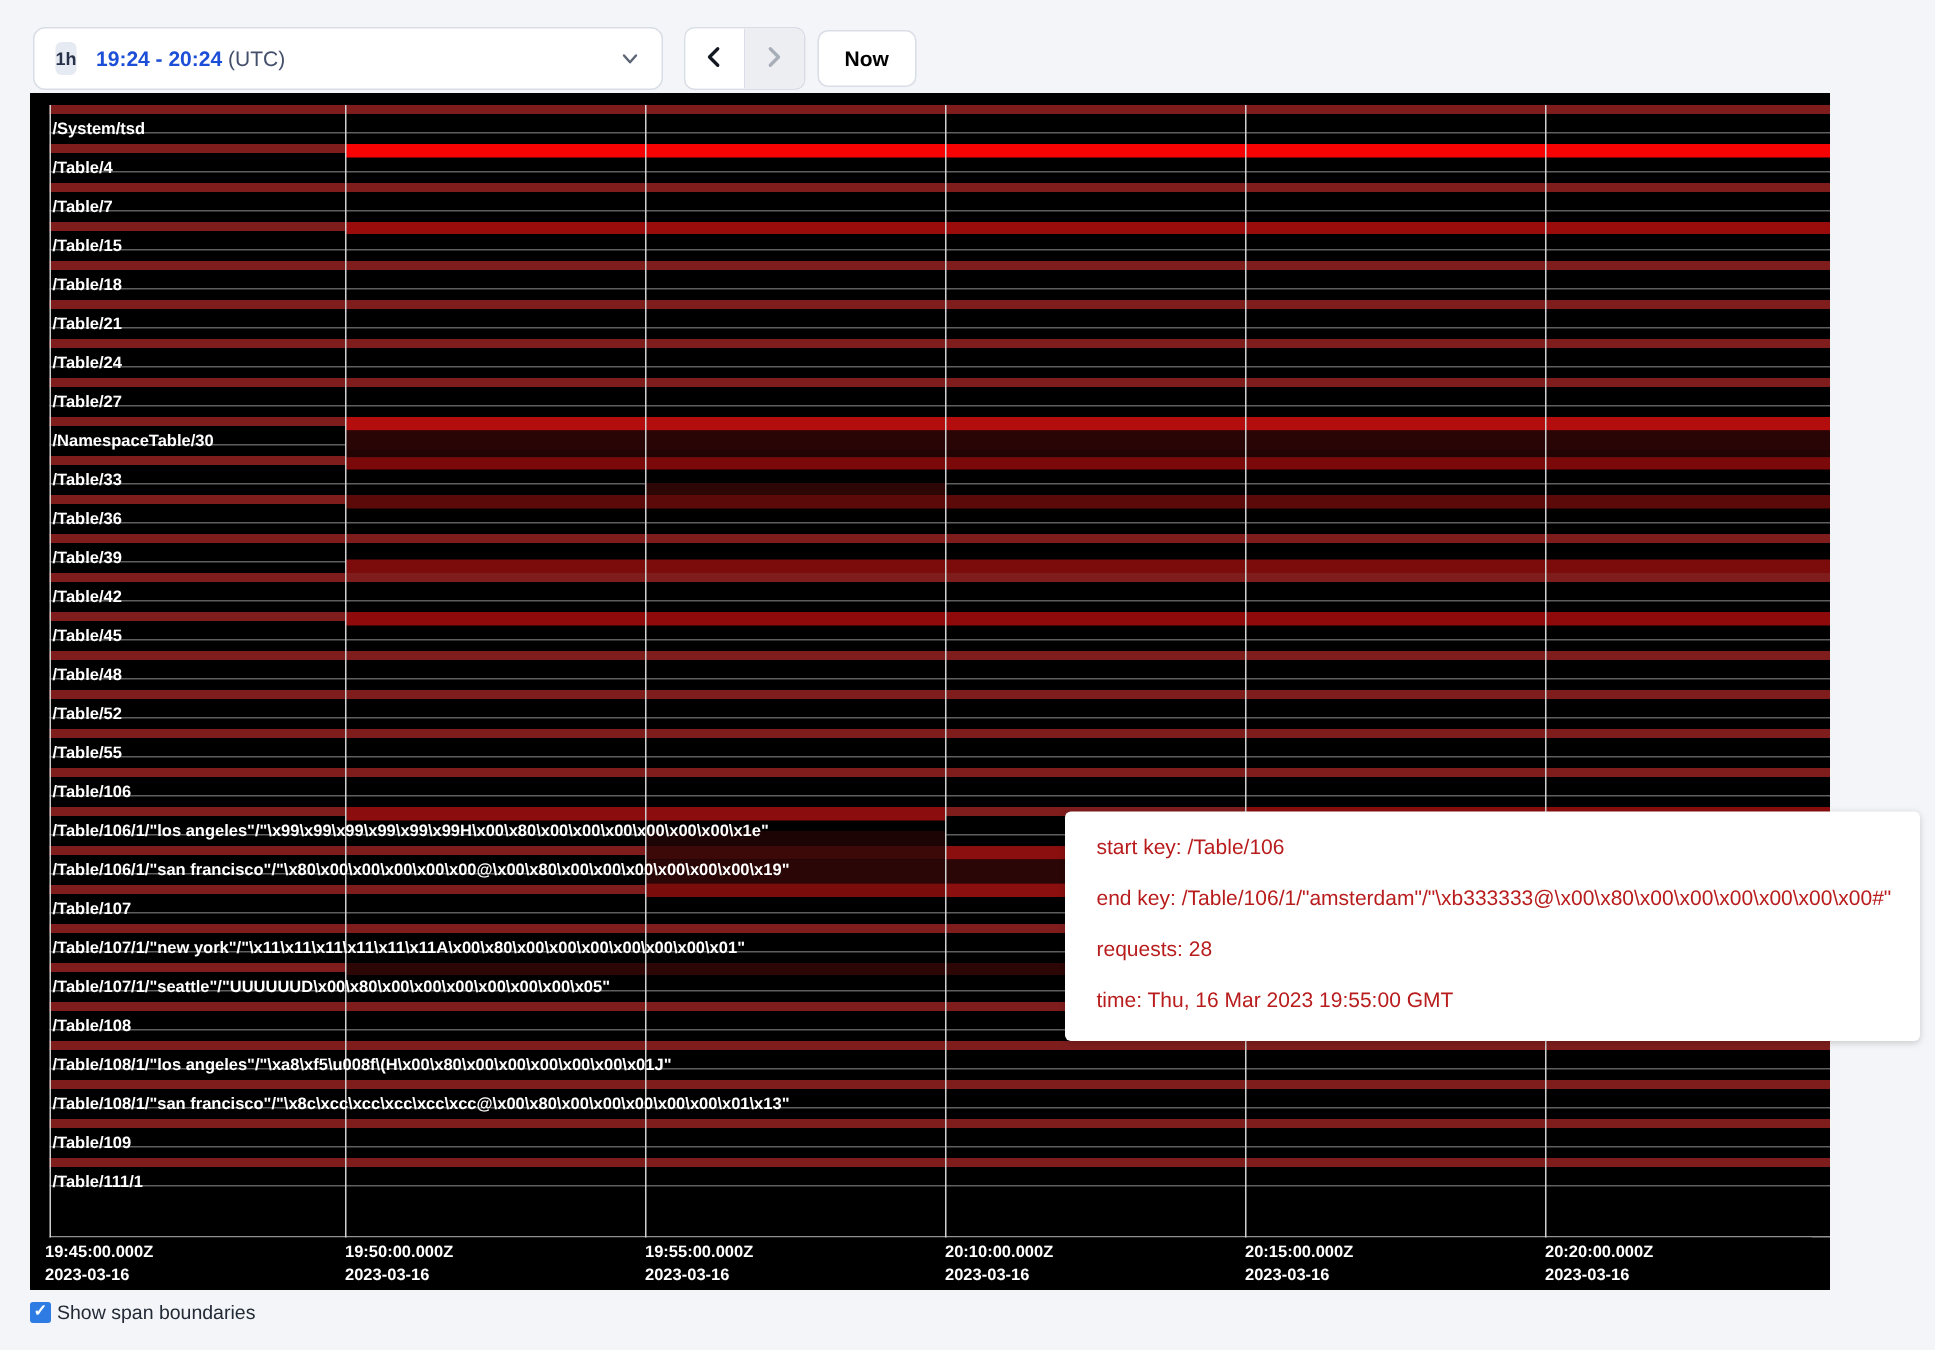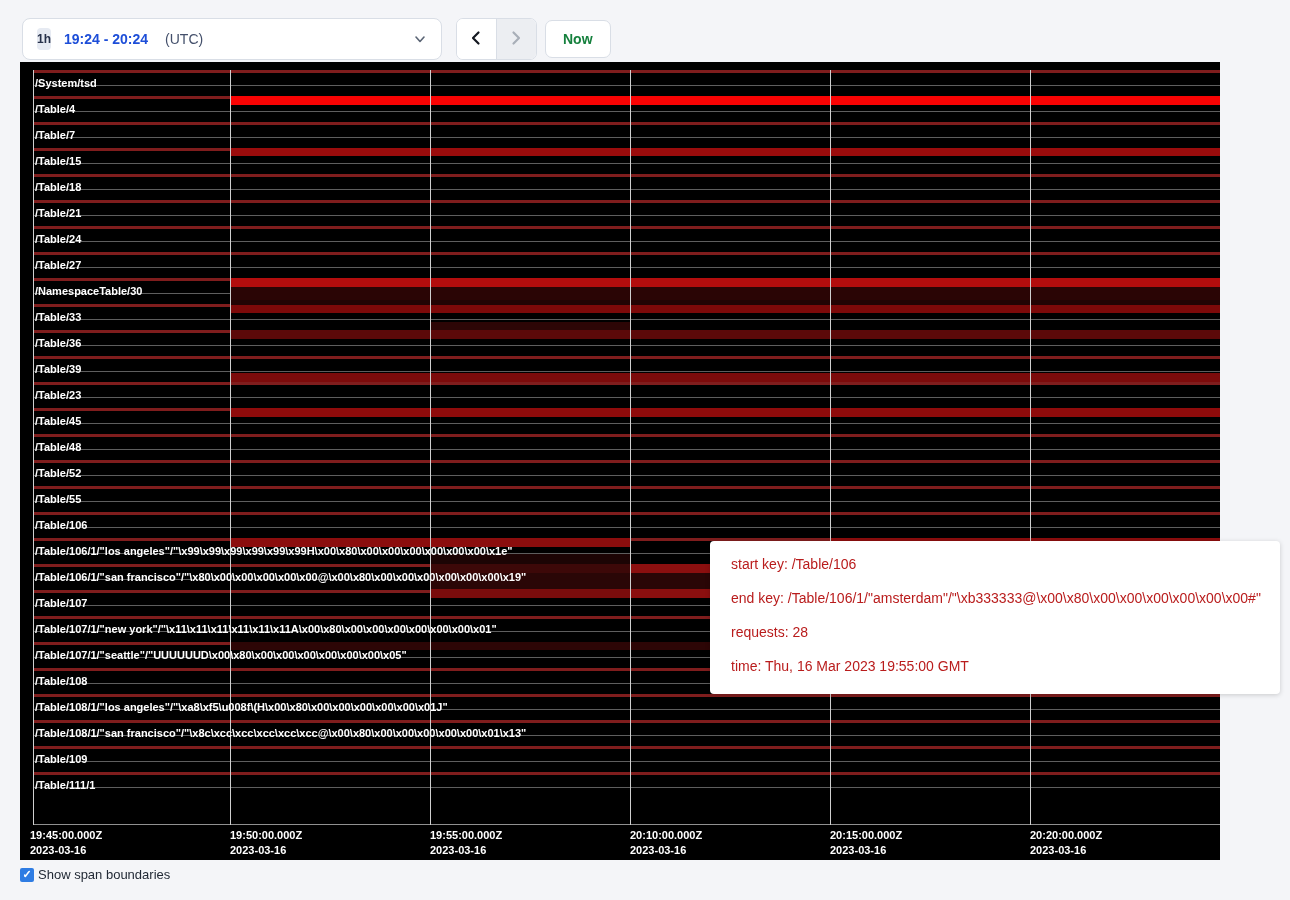--- a/index.html
+++ b/index.html
@@ -16,49 +16,49 @@
   .time-select {
     position: absolute; left: 22px; top: 18px; width: 420px; height: 42px;
     background: #fff; border: 1px solid #d9dee6; border-radius: 8px;
     display: flex; align-items: center; padding: 0 14px; cursor: pointer;
   }
   .time-badge {
     background: #e6eaf2; color: #27314a; font-size: 12px; font-weight: bold;
     border-radius: 4px; padding: 5px 0; margin-right: 13px; line-height: 1;
   }
   .time-range { font-size: 14px; font-weight: bold; color: #1d4ed8; }
-  .time-tz { font-size: 14px; color: #44506b; margin-left: 17px; }
+  .time-tz { font-size: 14px; color: #44506b; margin-left: 4px; }
   .caret { margin-left: auto; display: flex; align-items: center; }
 
   .nav-group {
     position: absolute; left: 456px; top: 18px; height: 42px; width: 81px;
     display: flex; border: 1px solid #d9dee6; border-radius: 7px; overflow: hidden;
     background: #fff;
   }
   .nav-btn {
     width: 40px; height: 100%; display: flex; align-items: center; justify-content: center;
     border: none; background: #fff; cursor: pointer;
   }
   .nav-btn.prev { border-right: 1px solid #d9dee6; }
   .nav-btn.next { background: #eceef2; cursor: default; }
 
   .now-btn {
     position: absolute; left: 545px; top: 20px; height: 38px; padding: 0 17px;
     background: #fff; border: 1px solid #d9dee6; border-radius: 7px;
     font-family: "Liberation Sans", sans-serif;
-    font-size: 14px; font-weight: bold; color: #15803d; cursor: pointer;
+    font-size: 14px; font-weight: bold; color: #000000; cursor: pointer;
   }
 
   
   .heatmap {
     position: absolute; left: 20px; top: 62px; width: 1200px; height: 798px;
     background: #000; overflow: hidden;
   }
   .hm-rows { position: absolute; left: 13px; top: 8px; right: 0; height: 754px; }
-  .hm-row { position: relative; height: 26px; border-top: 3px solid #7f1d1d; }
+  .hm-row { position: relative; height: 26px; border-top: 6px solid #7f1d1d; }
   .hm-row .midline { position: absolute; left: 0; right: 0; top: 12px; height: 1px; background: #5e5e5e; }
   .hm-row .hm-label {
     position: absolute; left: 2px; top: 4px; z-index: 4;
     color: #fff; font-size: 11px; font-weight: bold; white-space: nowrap;
   }
   .hm-bottom-line { position: absolute; left: 13px; right: 0; top: 762px; height: 1px; background: #909090; }
   .hm-band { position: absolute; z-index: 2; }
   .hm-vline { position: absolute; top: 8px; height: 755px; width: 1px; background: #cfcfcf; z-index: 3; }
   .hm-axis { position: absolute; left: 0; right: 12px; top: 763px; height: 35px; background: #000; }
   .hm-tick {
@@ -167,21 +167,21 @@
       <div class="hm-row">
         <div class="midline"></div>
         <span class="hm-label">/Table/36</span>
       </div>
       <div class="hm-row">
         <div class="midline"></div>
         <span class="hm-label">/Table/39</span>
       </div>
       <div class="hm-row">
         <div class="midline"></div>
-        <span class="hm-label">/Table/23</span>
+        <span class="hm-label">/Table/42</span>
       </div>
       <div class="hm-row">
         <div class="midline"></div>
         <span class="hm-label">/Table/45</span>
       </div>
       <div class="hm-row">
         <div class="midline"></div>
         <span class="hm-label">/Table/48</span>
       </div>
       <div class="hm-row">

